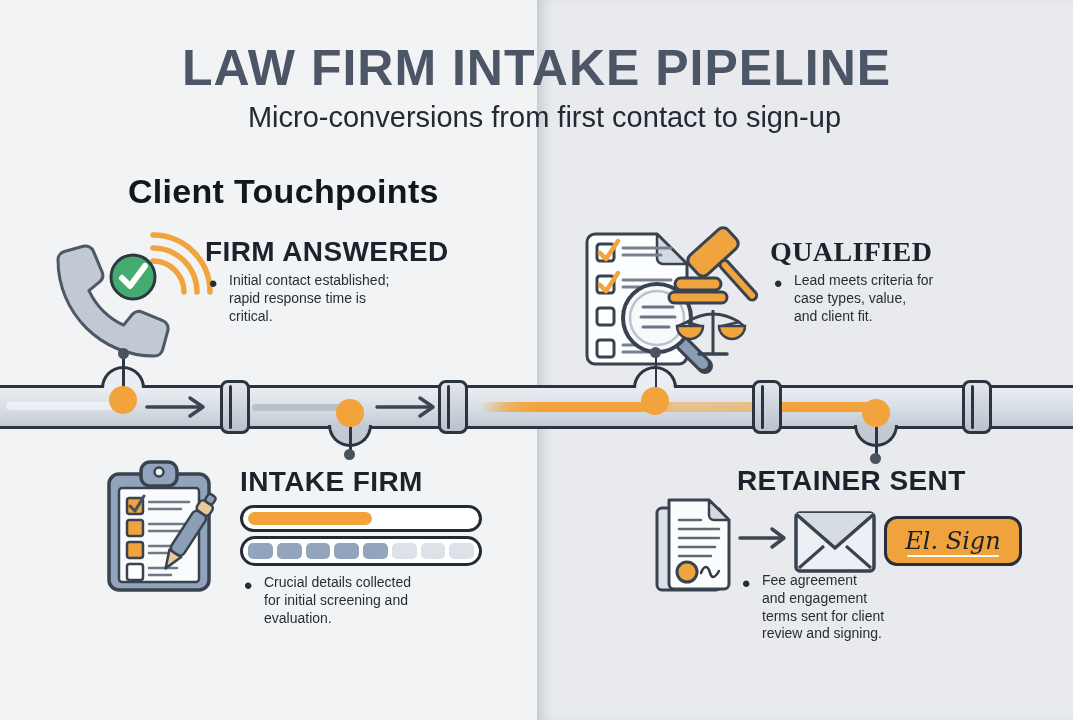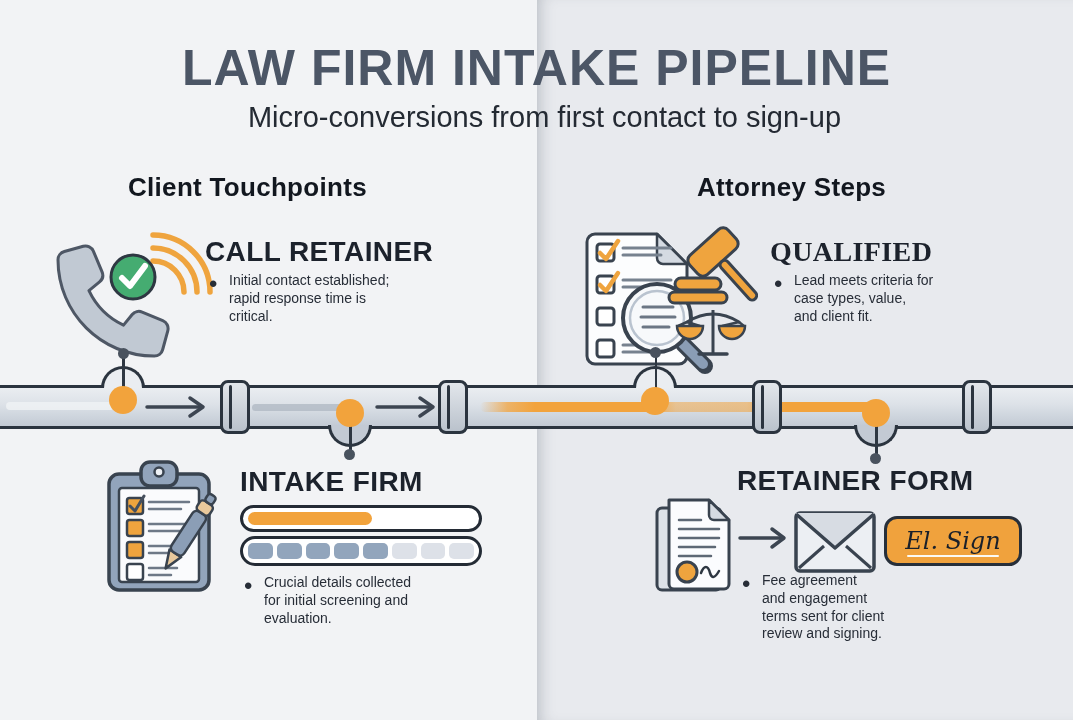--- a/index.html
+++ b/index.html
@@ -6,21 +6,21 @@
   .canvas{position:relative;width:1073px;height:720px;overflow:hidden;
           font-family:"Liberation Sans",sans-serif;background:#f2f3f5;}
   .bg-right{position:absolute;left:537px;top:0;width:536px;height:720px;background:#e8eaee;
             box-shadow:inset 12px 0 16px -10px rgba(50,60,75,.28);}
   section{display:contents;}
 
   .main-title{position:absolute;left:0;top:42px;width:100%;text-align:center;
               font-size:50px;font-weight:bold;letter-spacing:1px;color:#4c5666;line-height:1.05;}
   .subtitle{position:absolute;left:8px;top:101px;width:100%;text-align:center;
             font-size:29px;color:#242a33;}
-  .col-header{position:absolute;font-size:26px;font-weight:bold;color:#12171f;letter-spacing:.3px;}
+  .col-header{position:absolute;font-size:34px;font-weight:bold;color:#12171f;letter-spacing:.3px;}
 
   .step-title{position:absolute;font-size:28px;font-weight:bold;color:#1c222c;letter-spacing:.4px;}
   .bullet{position:absolute;font-size:14px;line-height:1.27;color:#272d37;padding-left:22px;white-space:pre-line;}
   .bullet::before{content:"\2022";position:absolute;left:2px;top:-3px;font-size:24px;color:#272d37;}
 
   
   .pipe{position:absolute;left:-4px;right:-4px;top:385px;height:44px;box-sizing:border-box;
         border-top:3px solid #2b343f;border-bottom:3px solid #2b343f;
         background:linear-gradient(180deg,#eaedf1 0%,#dde2e8 42%,#cfd6de 72%,#c3cad4 100%);}
   .flow{position:absolute;border-radius:6px;}
@@ -60,39 +60,38 @@
 </head>
 <body>
 
 <div class="canvas">
   <div class="bg-right"></div>
 
   <div class="main-title">LAW FIRM INTAKE PIPELINE</div>
   <div class="subtitle">Micro-conversions from first contact to sign-up</div>
 
   <div class="col-header" style="left:128px;top:172px;">Client Touchpoints</div>
-  <div class="col-header" style="left:697px;top:172px;">Attorney Steps</div>
 
   
   <section>
     <svg class="icon-svg" style="left:48px;top:224px;" width="175" height="145" viewBox="0 0 175 145">
       <g fill="none" stroke="#efa43e" stroke-width="5.5" stroke-linecap="round">
         <path d="M105 11 A57 57 0 0 1 162 68"></path>
         <path d="M105 24 A44 44 0 0 1 149 68"></path>
         <path d="M105 37 A31 31 0 0 1 136 68"></path>
       </g>
       <g transform="translate(10,22) scale(0.215)">
         <path d="M164.9 24.6c-7.7-18.6-28-28.5-47.4-23.2l-88 24C12.1 30.2 0 46 0 64C0 311.4 200.6 512 448 512c18 0 33.8-12.1 38.6-29.5l24-88c5.3-19.4-4.6-39.7-23.2-47.4l-96-40c-16.3-6.8-35.2-2.1-46.3 11.6L304.7 368C234.3 334.7 177.3 277.7 144 207.3L193.3 167c13.7-11.2 18.4-30 11.6-46.3l-40-96z" fill="#c1c9d3" stroke="#4e5765" stroke-width="14" stroke-linejoin="round"></path>
       </g>
       <g>
         <circle cx="85" cy="53" r="22" fill="#45ac71" stroke="#2e3742" stroke-width="3"></circle>
         <polyline points="74,54 82,62 97,42" fill="none" stroke="#ffffff" stroke-width="6" stroke-linecap="round" stroke-linejoin="round"></polyline>
       </g>
     </svg>
-    <div class="step-title" style="left:205px;top:236px;">CALL RETAINER</div>
+    <div class="step-title" style="left:205px;top:236px;">FIRM ANSWERED</div>
     <div class="bullet" style="left:207px;top:272px;width:300px;">Initial contact established;
 rapid response time is
 critical.</div>
   </section>
 
   
   <section>
     <svg class="icon-svg" style="left:583px;top:226px;" width="175" height="148" viewBox="0 0 175 148">
       <path d="M12,8 H74 L104,38 V130 a8,8 0 0 1 -8,8 H12 a8,8 0 0 1 -8,-8 V16 a8,8 0 0 1 8,-8 Z" fill="#fcfdfe" stroke="#39434f" stroke-width="3" stroke-linejoin="round"></path>
       <path d="M74,8 L74,32 a6,6 0 0 0 6,6 L104,38 Z" fill="#d4dae2" stroke="#39434f" stroke-width="2.5" stroke-linejoin="round"></path>
@@ -237,21 +236,21 @@
         <span class="seg empty"></span>
         <span class="seg empty"></span>
       </div>
     <div class="bullet" style="left:242px;top:574px;width:270px;">Crucial details collected
 for initial screening and
 evaluation.</div>
   </section>
 
   
   <section>
-    <div class="step-title" style="left:737px;top:465px;">RETAINER FORM</div>
+    <div class="step-title" style="left:737px;top:465px;">RETAINER SENT</div>
 
     <svg class="icon-svg" style="left:653px;top:496px;" width="88" height="100" viewBox="0 0 88 100">
       <rect x="4" y="12" width="64" height="82" rx="5" fill="#dde2e8" stroke="#39434f" stroke-width="3"></rect>
       <path d="M16,4 H56 L76,24 V88 a5,5 0 0 1 -5,5 H21 a5,5 0 0 1 -5,-5 Z" fill="#fbfcfe" stroke="#39434f" stroke-width="3" stroke-linejoin="round"></path>
       <path d="M56,4 V19 a5,5 0 0 0 5,5 H76 Z" fill="#d5dae1" stroke="#39434f" stroke-width="2.5" stroke-linejoin="round"></path>
       <g stroke="#5d6875" stroke-width="2.5" stroke-linecap="round">
         <line x1="26" y1="24" x2="48" y2="24"></line>
         <line x1="26" y1="33" x2="66" y2="33"></line>
         <line x1="26" y1="42" x2="66" y2="42"></line>
         <line x1="26" y1="51" x2="62" y2="51"></line>

